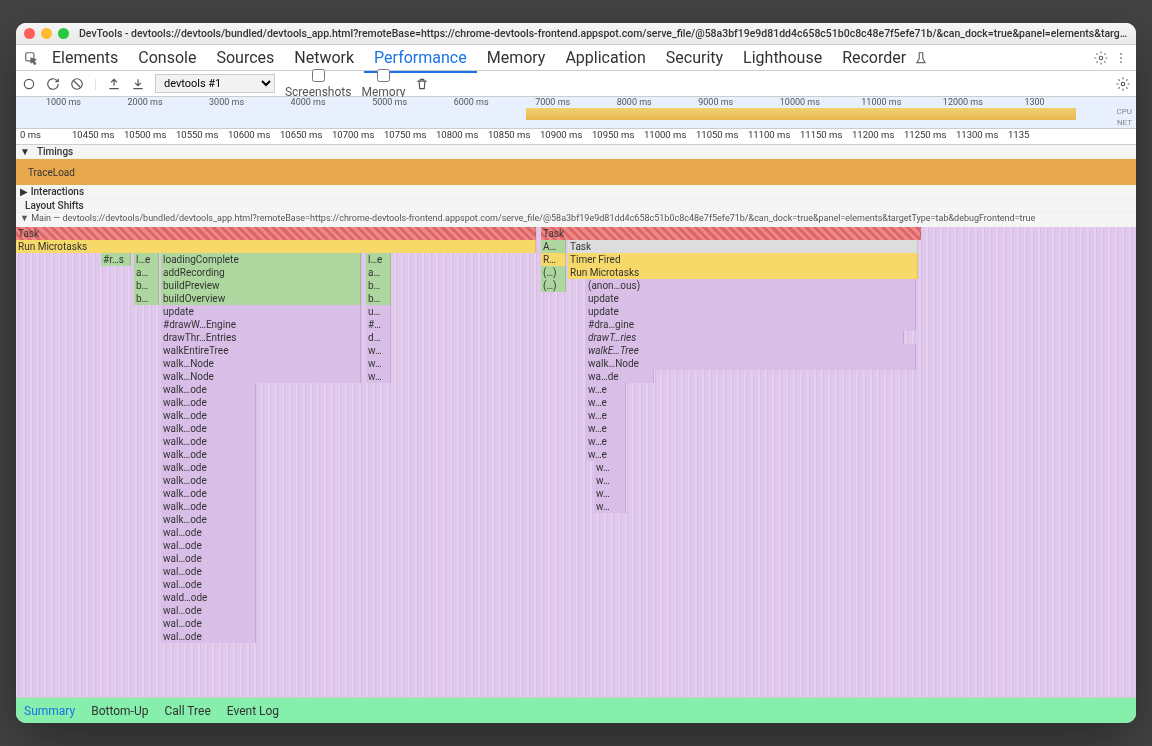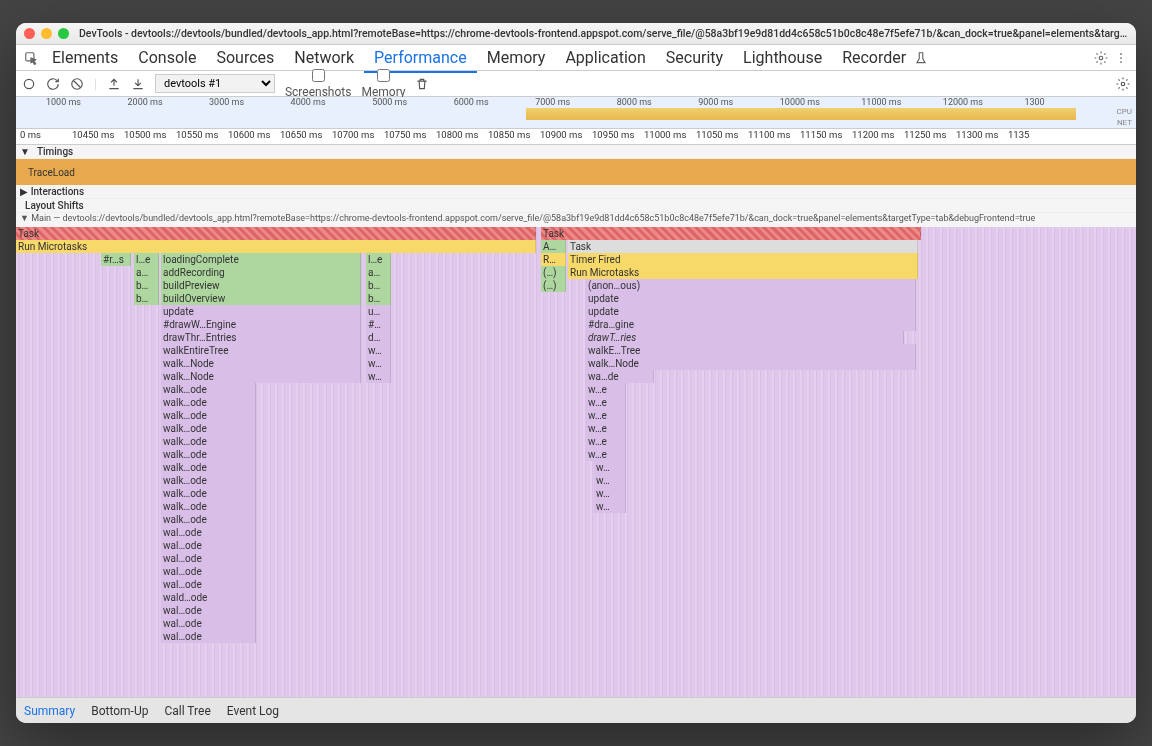--- a/index.html
+++ b/index.html
@@ -33,21 +33,21 @@
 .traceload{height:26px;background:#e8a94e;padding-left:12px;display:flex;align-items:center;}
 .main-hdr{height:14px;background:#f5f5f5;padding-left:4px;font-size:9px;color:#555;white-space:nowrap;overflow:hidden;}
 .flame{position:relative;height:480px;overflow:hidden;}
 .flame-bg{position:absolute;inset:0;background:repeating-linear-gradient(90deg,#e6d0f0 0,#e6d0f0 2px,#d9bfe8 2px,#d9bfe8 3px,#e0c8eb 3px,#e0c8eb 7px);}
 .fe{position:absolute;height:13px;font-size:10px;padding:0 2px;overflow:hidden;white-space:nowrap;border-right:1px solid rgba(0,0,0,.1);display:flex;align-items:center;}
 .c-red{background:repeating-linear-gradient(45deg,#e88,#e88 3px,#d66 3px,#d66 6px);}
 .c-yel{background:#f7d96a;}
 .c-grn{background:#aed79f;}
 .c-pur{background:#d9bfe8;}
 .c-gry{background:#ddd;}
-.bottom-tabs{height:26px;border-top:1px solid #ccc;display:flex;align-items:center;font-size:12px;padding:0 8px;gap:16px;background:#e5e5e5;}
+.bottom-tabs{height:26px;border-top:1px solid #ccc;display:flex;align-items:center;font-size:12px;padding:0 8px;gap:16px;background:#86efac;}
 .bottom-tabs .bt{cursor:pointer;color:#333;}
 .bottom-tabs .bt.active{color:#1a73e8;}
 svg{width:14px;height:14px;}
 </style>
 </head>
 <body>
 
 <div class="window">
 
   <div class="titlebar">
@@ -258,21 +258,21 @@
           <div class="fe c-yel" style="top: 26px; left: 525px; width: 25px;">R…</div>
           <div class="fe c-yel" style="top: 26px; left: 552px; width: 350px;">Timer Fired</div>
           <div class="fe c-grn" style="top: 39px; left: 525px; width: 25px;">(…)</div>
           <div class="fe c-yel" style="top: 39px; left: 552px; width: 350px;">Run Microtasks</div>
           <div class="fe c-grn" style="top: 52px; left: 525px; width: 25px;">(…)</div>
           <div class="fe c-pur" style="top: 52px; left: 570px; width: 330px;">(anon…ous)</div>
           <div class="fe c-pur" style="top: 65px; left: 570px; width: 330px;">update</div>
           <div class="fe c-pur" style="top: 78px; left: 570px; width: 330px;">update</div>
           <div class="fe c-pur" style="top: 91px; left: 570px; width: 330px;">#dra…gine</div>
           <div class="fe c-pur" style="top: 104px; left: 570px; width: 318px; font-style: italic;">drawT…ries</div>
-          <div class="fe c-pur" style="top: 117px; left: 570px; width: 330px;">walkE…Tree</div>
+          <div class="fe c-pur" style="top: 117px; left: 570px; width: 330px; font-style: italic;">walkE…Tree</div>
           <div class="fe c-pur" style="top: 130px; left: 570px; width: 330px;">walk…Node</div>
           <div class="fe c-pur" style="top: 143px; left: 570px; width: 68px;">wa…de</div>
           <div class="fe c-pur" style="top: 156px; left: 570px; width: 40px;">w…e</div>
           <div class="fe c-pur" style="top: 169px; left: 570px; width: 40px;">w…e</div>
           <div class="fe c-pur" style="top: 182px; left: 570px; width: 40px;">w…e</div>
           <div class="fe c-pur" style="top: 195px; left: 570px; width: 40px;">w…e</div>
           <div class="fe c-pur" style="top: 208px; left: 570px; width: 40px;">w…e</div>
           <div class="fe c-pur" style="top: 221px; left: 570px; width: 40px;">w…e</div>
           <div class="fe c-pur" style="top: 234px; left: 578px; width: 32px;">w…</div>
           <div class="fe c-pur" style="top: 247px; left: 578px; width: 32px;">w…</div>

